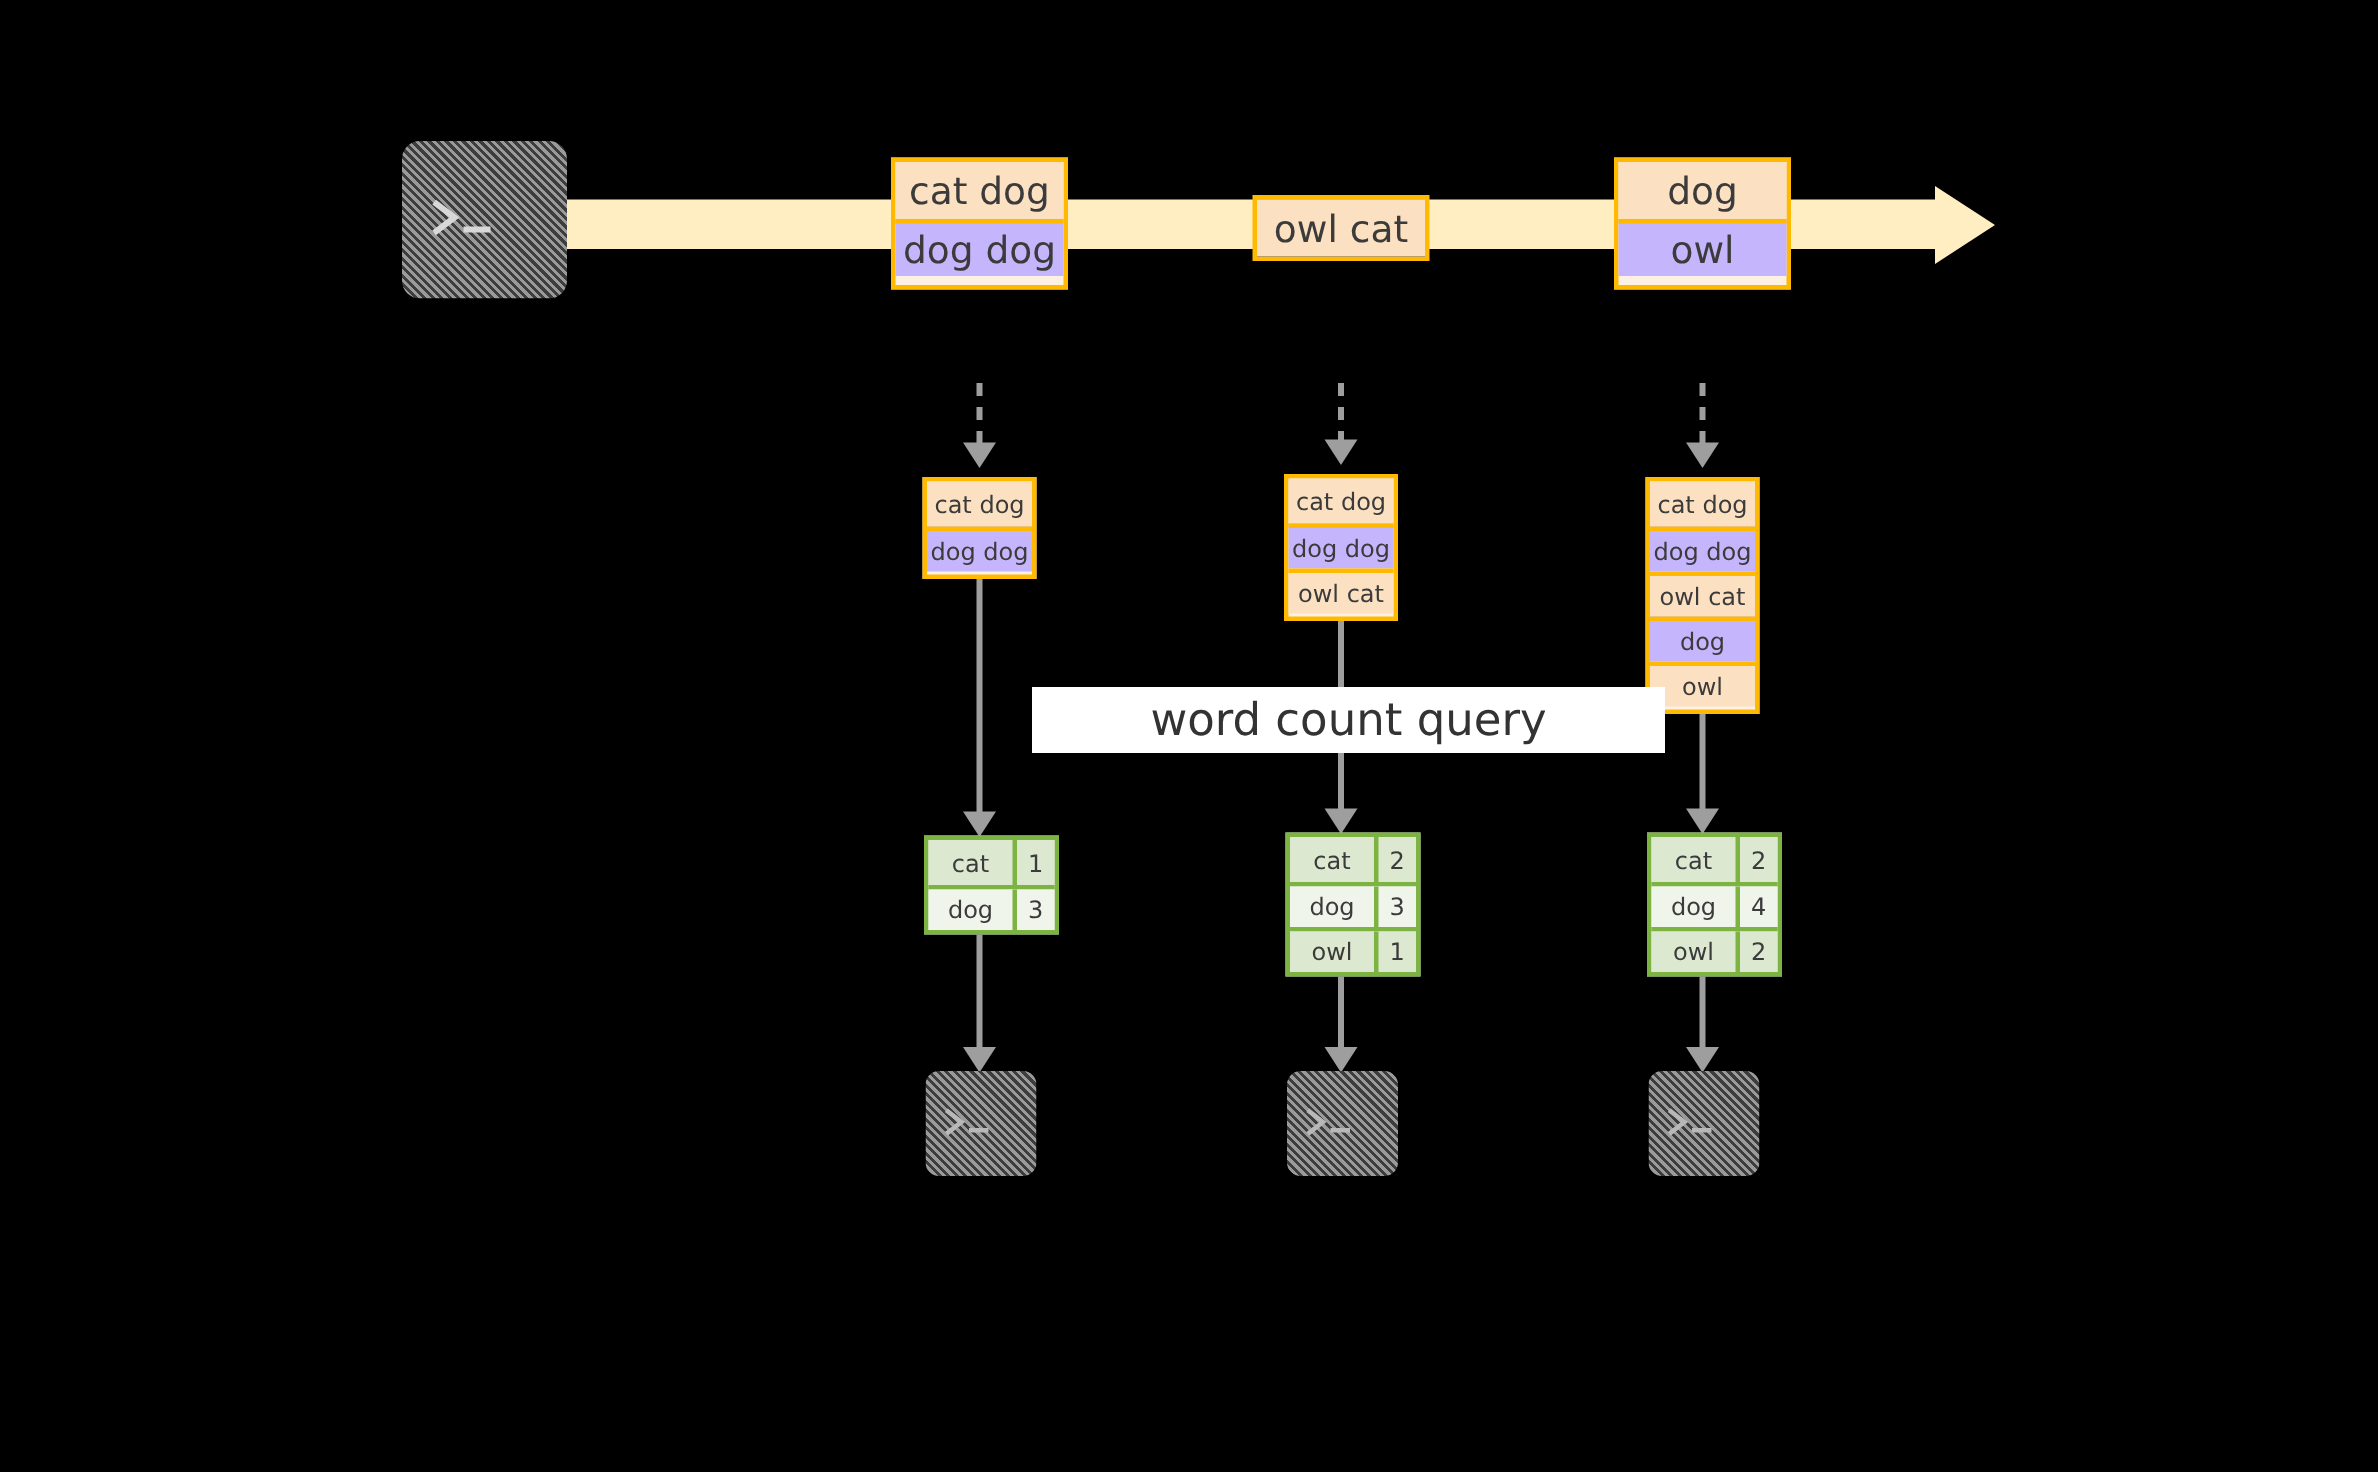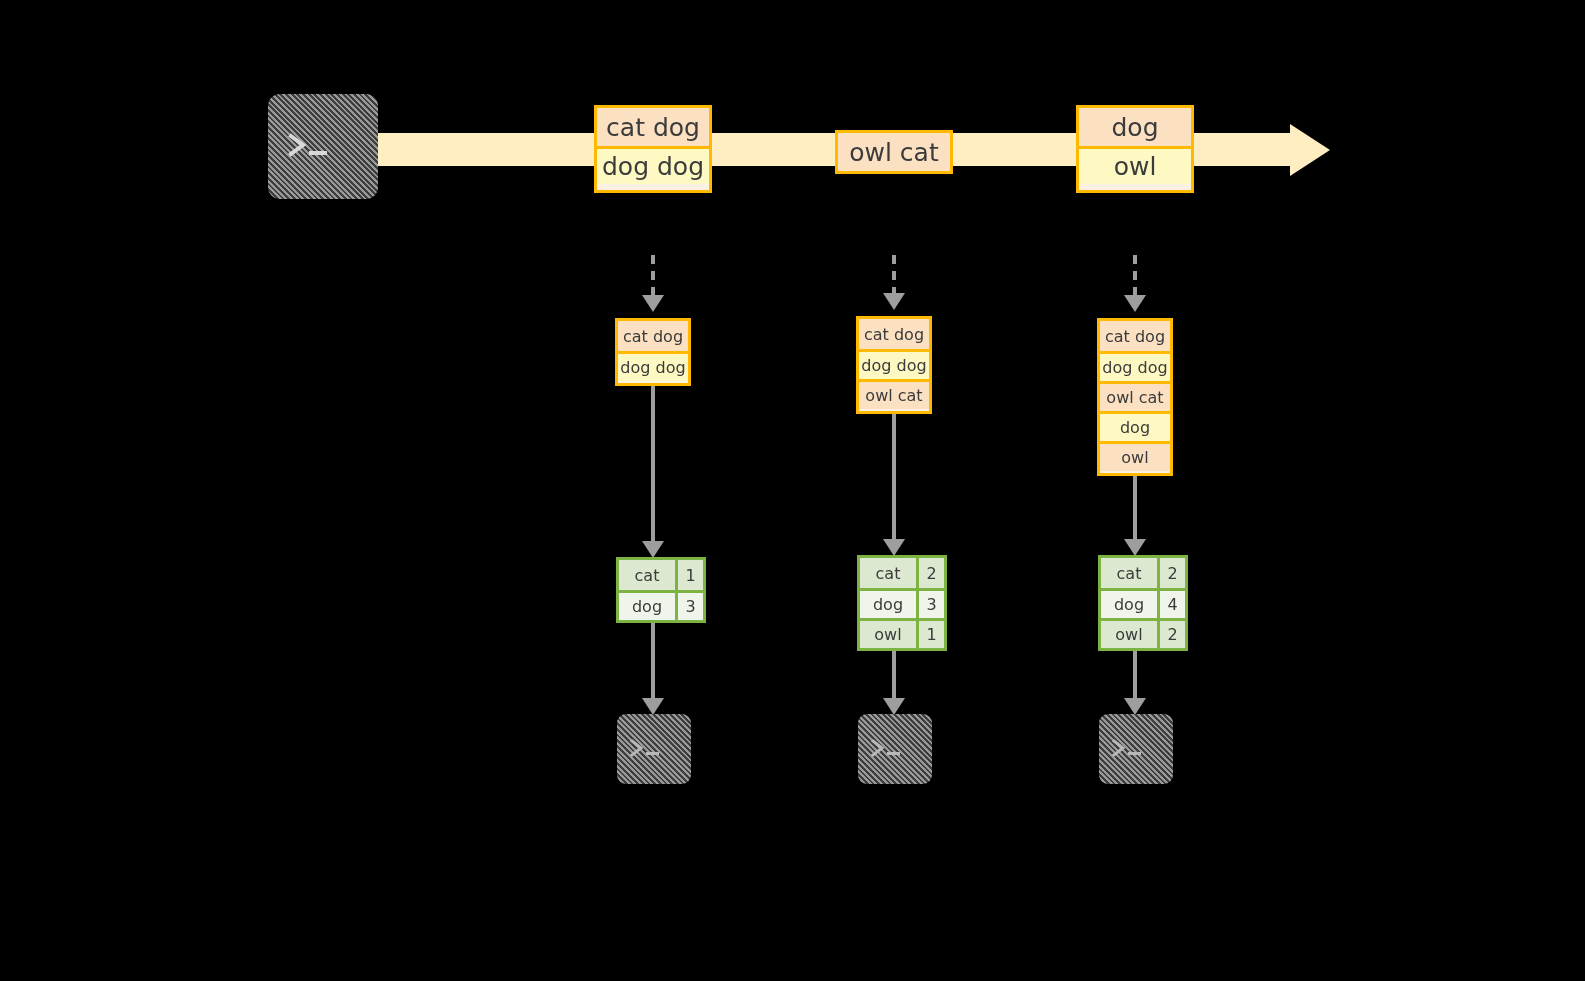--- a/index.html
+++ b/index.html
@@ -61,21 +61,21 @@
   }
   .rec .cell {
     box-sizing: border-box;
     display: flex;
     align-items: center;
     justify-content: center;
     color: #3b3b3b;
     white-space: nowrap;
   }
   .rec .cell.alt  { background: #fce0c2; }
-  .rec .cell.base { background: #fef9c3; text-align: right; }
+  .rec .cell.base { background: #c4b5fd; text-align: right; }
   .rec .cell + .cell { border-top: 3px solid #ffb900; }
 
   .rec.big .cell  { height: 38px; font-size: 25px; }
   .rec.small .cell{ height: 30px; font-size: 16px; }
 
   
   .tbl {
     position: absolute;
     box-sizing: border-box;
     border: 3px solid #7cb342;
@@ -273,14 +273,15 @@
 
   <div class="terminal" style="left:1099px; top:714px; width:74px; height:70px; border-width:7px; border-radius:9px;">
     <span class="glyph" style="margin-left:4px;">
       <svg width="38" height="24" viewBox="0 0 38 24">
         <path d="M4 4 L13 11 L4 18" stroke="#b8b8b8" stroke-width="3" fill="none" stroke-linecap="square"></path>
         <rect x="18" y="15" width="13" height="3" fill="#b8b8b8"></rect>
       </svg>
     </span>
   </div>
 
+  <div class="query-label" style="left:688px; top:458px; width:422px; height:44px;">word count query</div>
 
 </div>
 
 </body></html>

